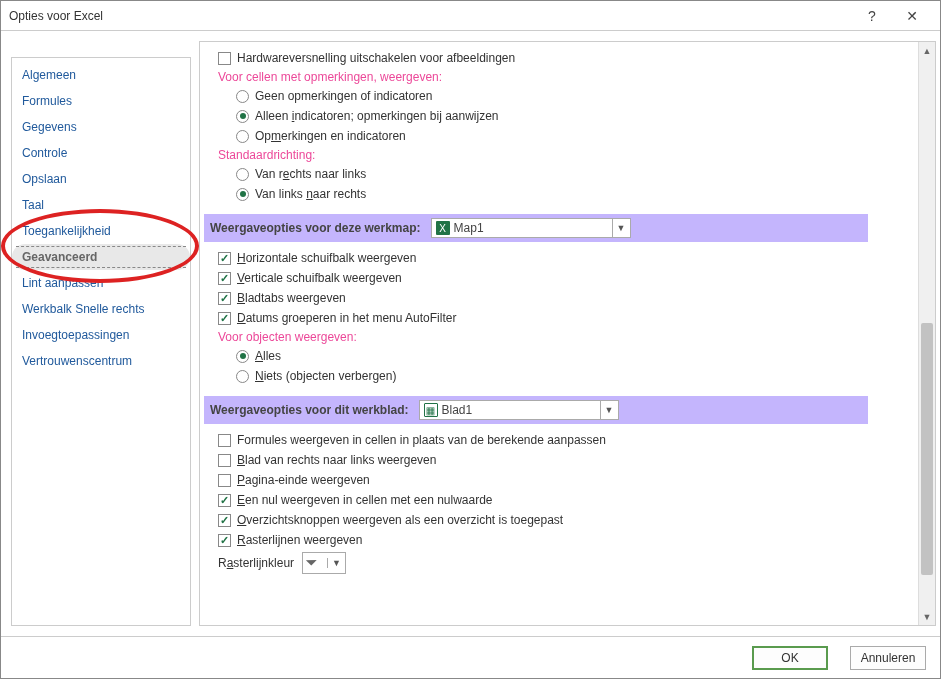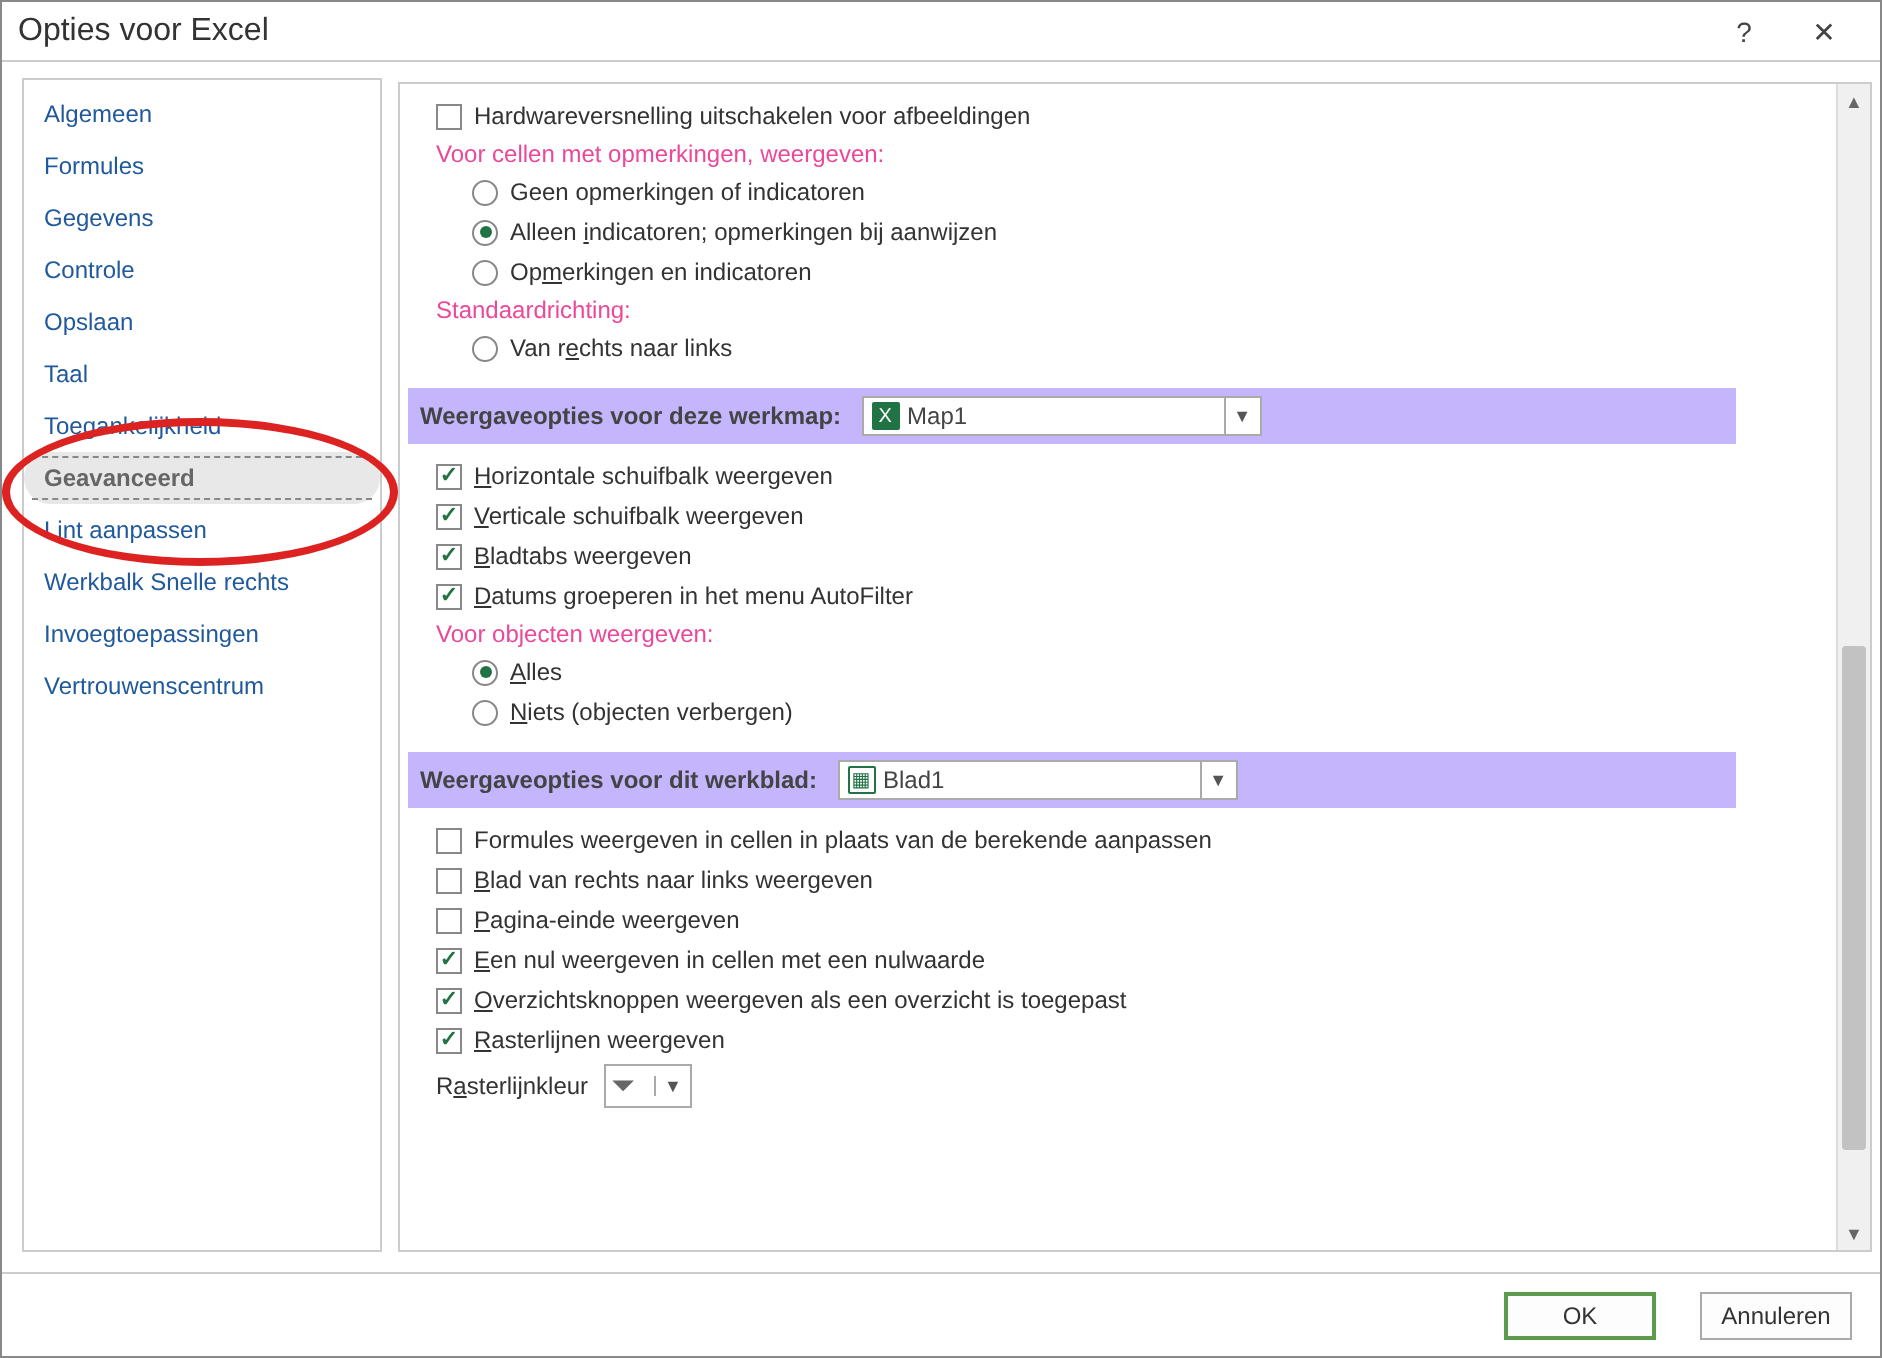--- a/index.html
+++ b/index.html
@@ -1,22 +1,22 @@
 <!DOCTYPE html>
 <html><head>
 <meta charset="utf-8">
 <style>
 * { box-sizing: border-box; margin: 0; padding: 0; }
 body { font-family: "Segoe UI", Tahoma, sans-serif; font-size: 12px; color: #333; background: #fff; }
 .dialog { width: 941px; height: 679px; border: 1px solid #888; background: #fff; display: flex; flex-direction: column; position: relative; }
 .titlebar { height: 30px; display: flex; align-items: center; padding: 0 8px; border-bottom: 1px solid #ccc; }
-.titlebar .title { flex: 1; font-size: 16px; color: #333; }
+.titlebar .title { flex: 1; font-size: 12px; color: #333; }
 .titlebar .win-btn { width: 40px; height: 28px; display: flex; align-items: center; justify-content: center; color: #444; font-size: 14px; cursor: pointer; }
 .body { flex: 1; display: flex; overflow: hidden; }
-.sidebar { width: 180px; border: 1px solid #ccc; margin: 8px 0 10px 10px; background: #fff; display: flex; flex-direction: column; padding: 4px 0; }
+.sidebar { width: 180px; border: 1px solid #ccc; margin: 26px 0 10px 10px; background: #fff; display: flex; flex-direction: column; padding: 4px 0; }
 .sidebar-item { padding: 6px 10px; color: #215a9c; cursor: pointer; position: relative; }
 .sidebar-item.selected { background: #e8e8e8; color: #666; font-weight: 600; border-radius: 13px; }
 .sidebar-item.selected::before { content: ''; position: absolute; left: 4px; right: 4px; top: 2px; border-top: 1px dashed #888; }
 .sidebar-item.selected::after { content: ''; position: absolute; left: 4px; right: 4px; bottom: 2px; border-top: 1px dashed #888; }
 .content-wrap { flex: 1; display: flex; margin: 10px 4px 10px 8px; border: 1px solid #ccc; overflow: hidden; gap: 42px; }
 .content { flex: 1; overflow-y: auto; padding: 6px 8px 6px 4px; }
 .scrollbar { width: 17px; background: #f0f0f0; border-left: 1px solid #ddd; display: flex; flex-direction: column; }
 .scroll-arrow { height: 17px; background: #f0f0f0; display: flex; align-items: center; justify-content: center; font-size: 9px; color: #666; }
 .scroll-track { flex: 1; background: #f0f0f0; position: relative; }
 .scroll-thumb { position: absolute; left: 2px; right: 2px; top: 48%; height: 46%; background: #c2c2c2; border-radius: 2px; }
@@ -90,20 +90,24 @@
         </div>
         <div class="row indent2">
           <span class="radio"></span>
           <span class="row-label">Op<span class="u">m</span>erkingen en indicatoren</span>
         </div>
         <div class="group-label">Standaardrichting:</div>
         <div class="row indent2">
           <span class="radio"></span>
           <span class="row-label">Van r<span class="u">e</span>chts naar links</span>
         </div>
+        <div class="row indent2">
+          <span class="radio checked"></span>
+          <span class="row-label">Van links <span class="u">n</span>aar rechts</span>
+        </div>
 
         <div class="section-header">
           <span>Weergaveopties voor deze werkmap:</span>
           <span class="dropdown">
             <span class="dd-icon">X</span>
             <span>Map1</span>
             <span class="dd-arrow">▼</span>
           </span>
         </div>
 

